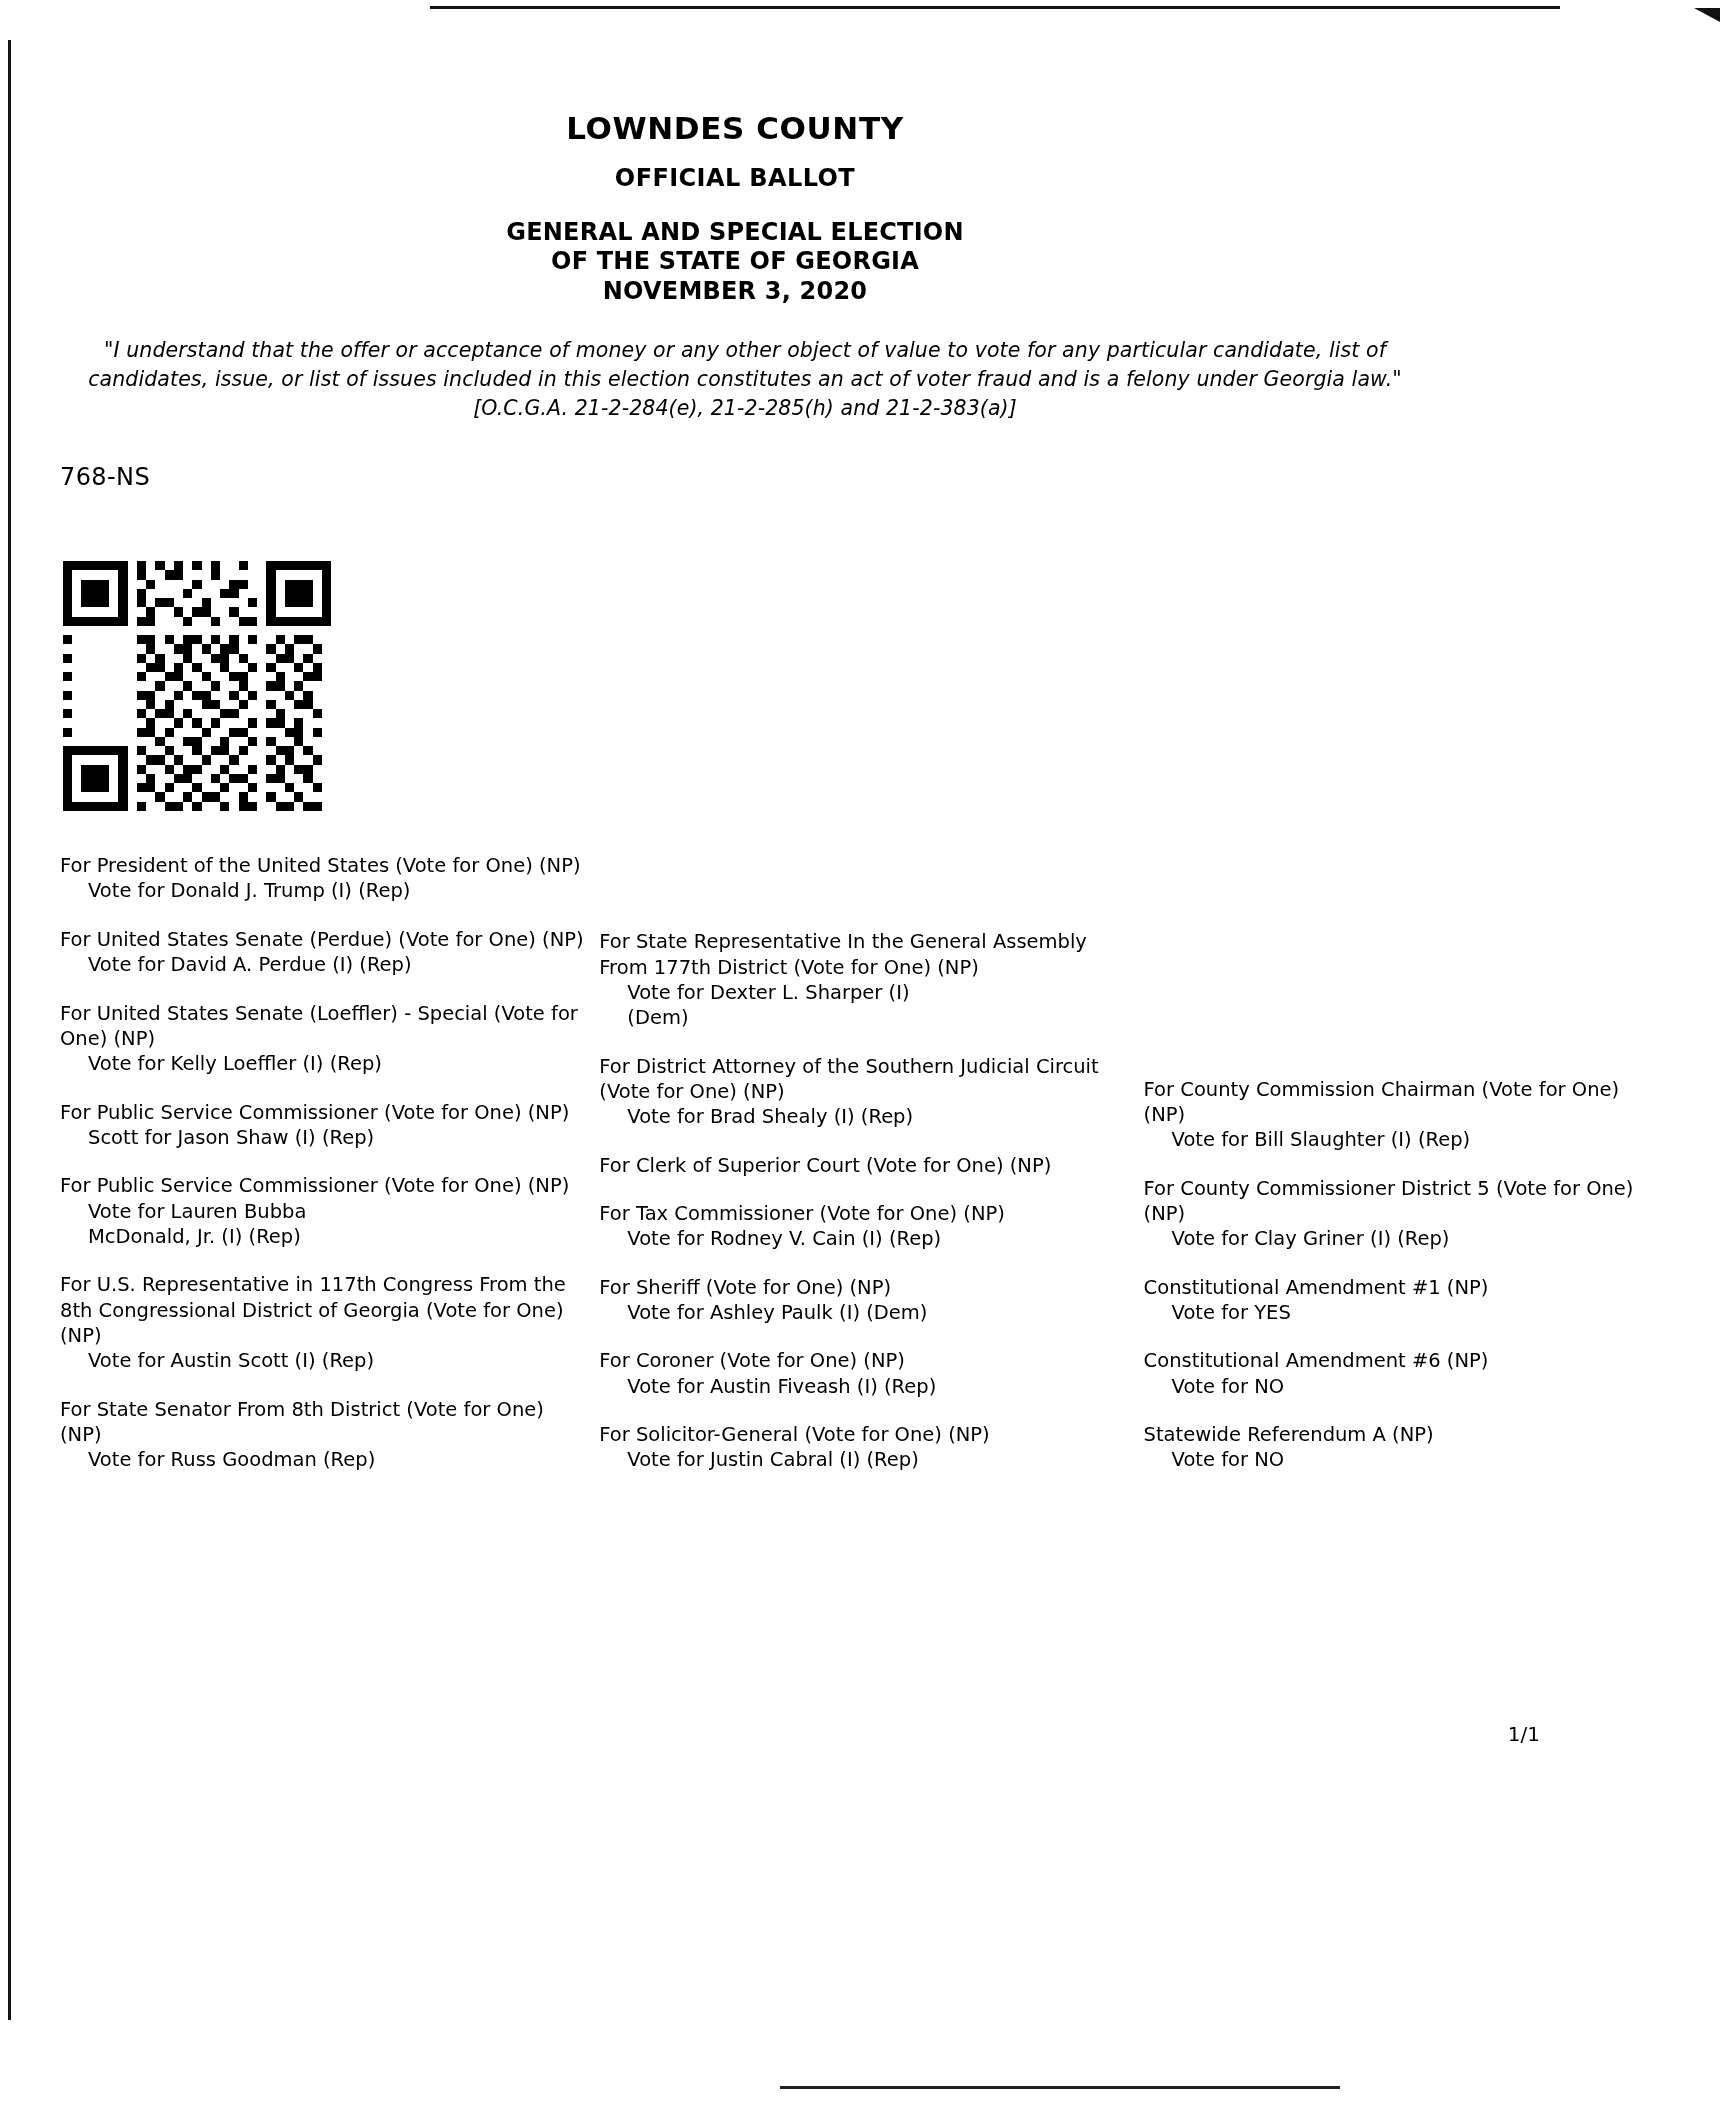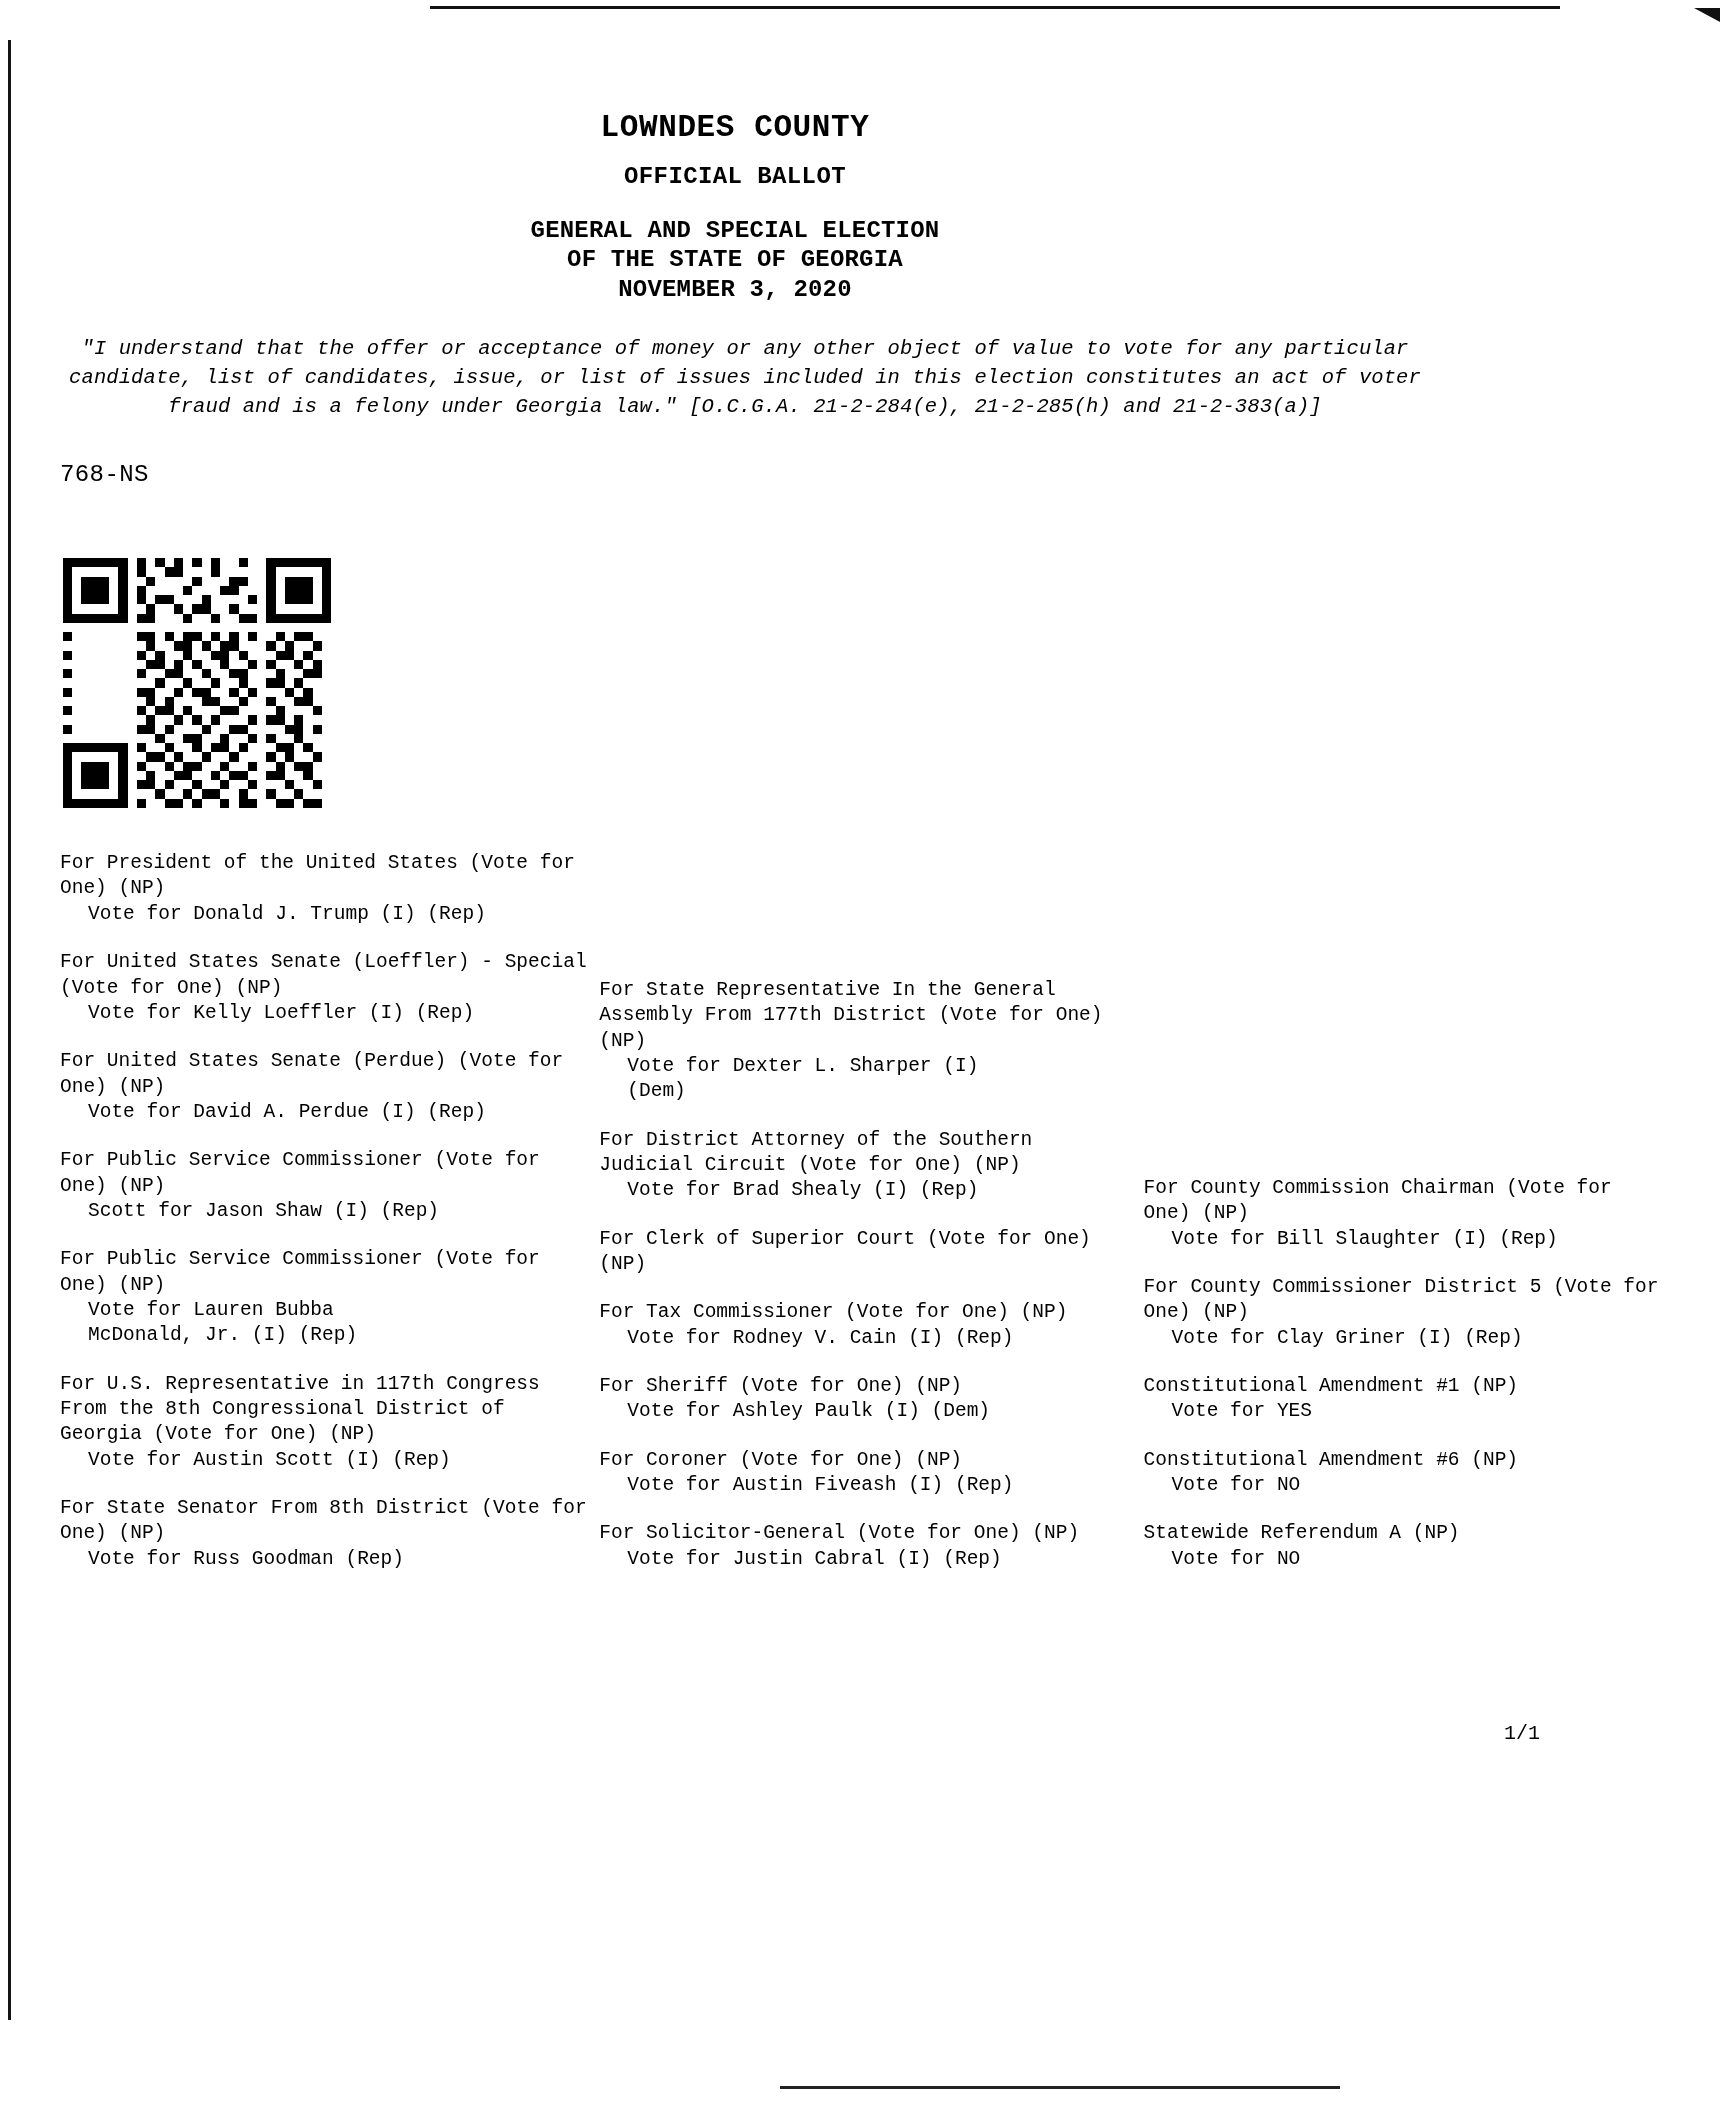--- a/index.html
+++ b/index.html
@@ -14,21 +14,20 @@
     color: #000000;
     position: relative;
     overflow: hidden;
   }
   .page {
     position: absolute;
     left: 0; top: 0;
     width: 1728px;
     height: 1510px;
     background: #fff;
-    font-family: Liberation Mono, monospace;
   }
   
   .edge-top {
     position: absolute;
     left: 430px; top: 6px;
     width: 1130px; height: 3px;
     background: #111;
   }
   .edge-left {
     position: absolute;
@@ -357,26 +356,26 @@
     </div>
 
     <div class="columns">
 
       <div class="col col-1">
         <div class="contest">
           <div class="contest-title">For President of the United States  (Vote for One) (NP)</div>
           <div class="choice">Vote for Donald J. Trump (I) (Rep)</div>
         </div>
         <div class="contest">
+          <div class="contest-title">For United States Senate (Perdue)  (Vote for One) (NP)</div>
+          <div class="choice">Vote for David A. Perdue (I) (Rep)</div>
+        </div>
+        <div class="contest">
           <div class="contest-title">For United States Senate (Loeffler) - Special (Vote for One) (NP)</div>
           <div class="choice">Vote for Kelly Loeffler (I) (Rep)</div>
-        </div>
-        <div class="contest">
-          <div class="contest-title">For United States Senate (Perdue)  (Vote for One) (NP)</div>
-          <div class="choice">Vote for David A. Perdue (I) (Rep)</div>
         </div>
         <div class="contest">
           <div class="contest-title">For Public Service Commissioner  (Vote for One) (NP)</div>
           <div class="choice">Scott for Jason Shaw (I) (Rep)</div>
         </div>
         <div class="contest">
           <div class="contest-title">For Public Service Commissioner  (Vote for One) (NP)</div>
           <div class="choice">Vote for Lauren Bubba
    McDonald, Jr. (I) (Rep)</div>
         </div>

